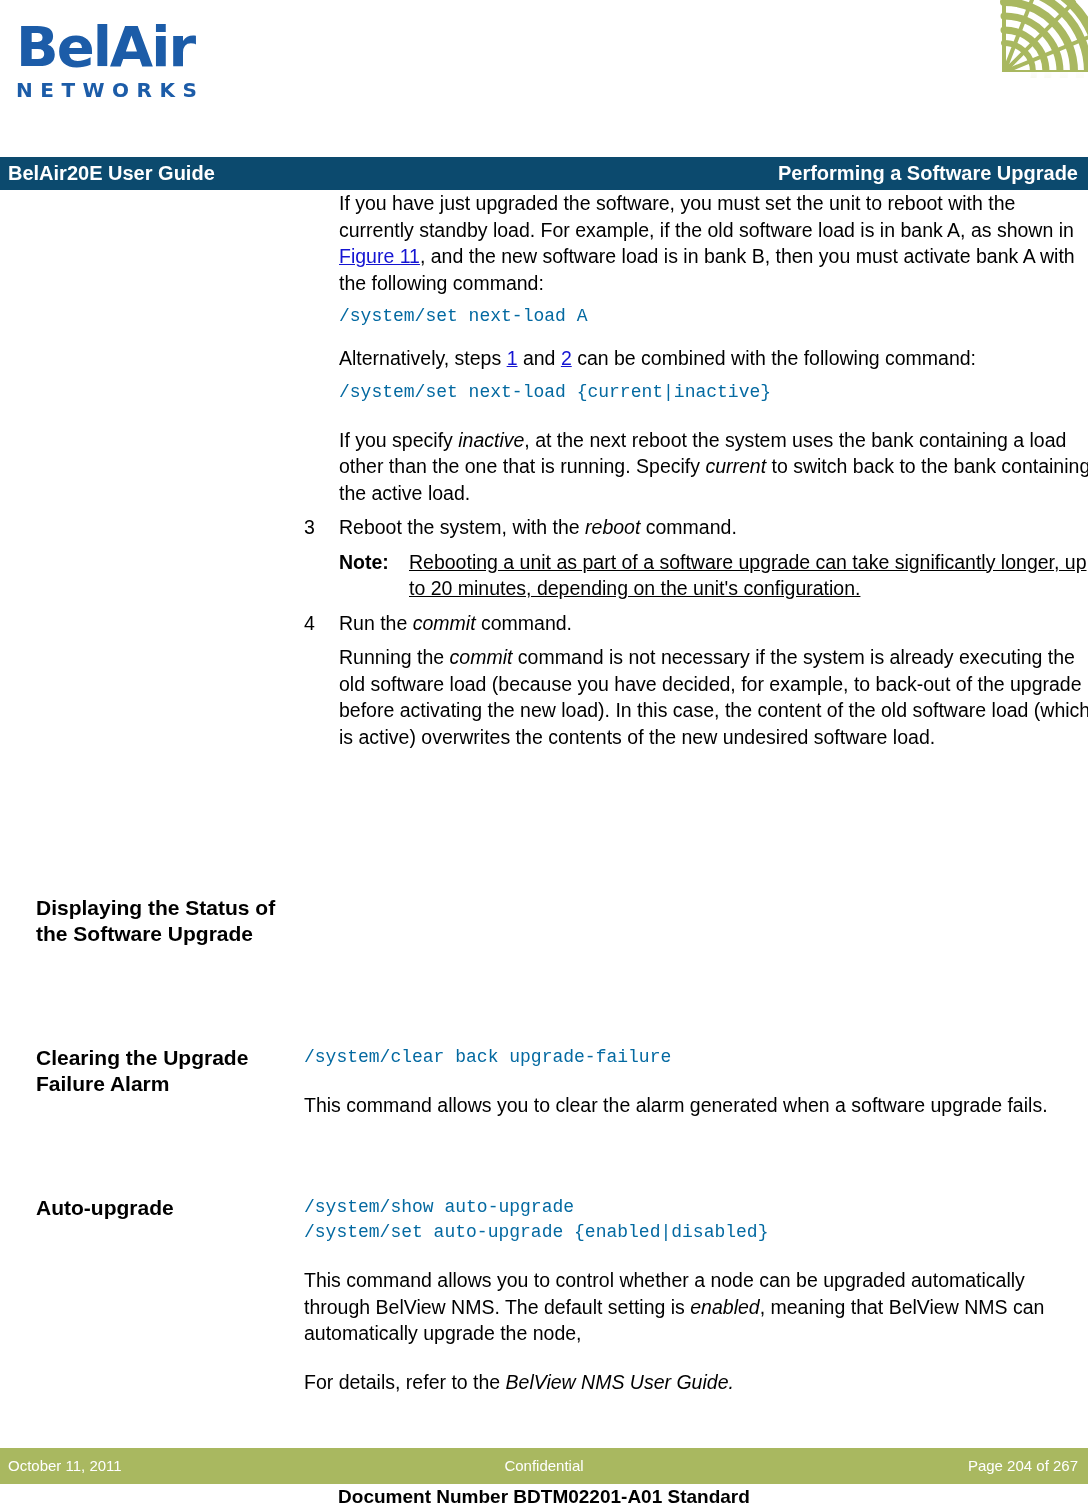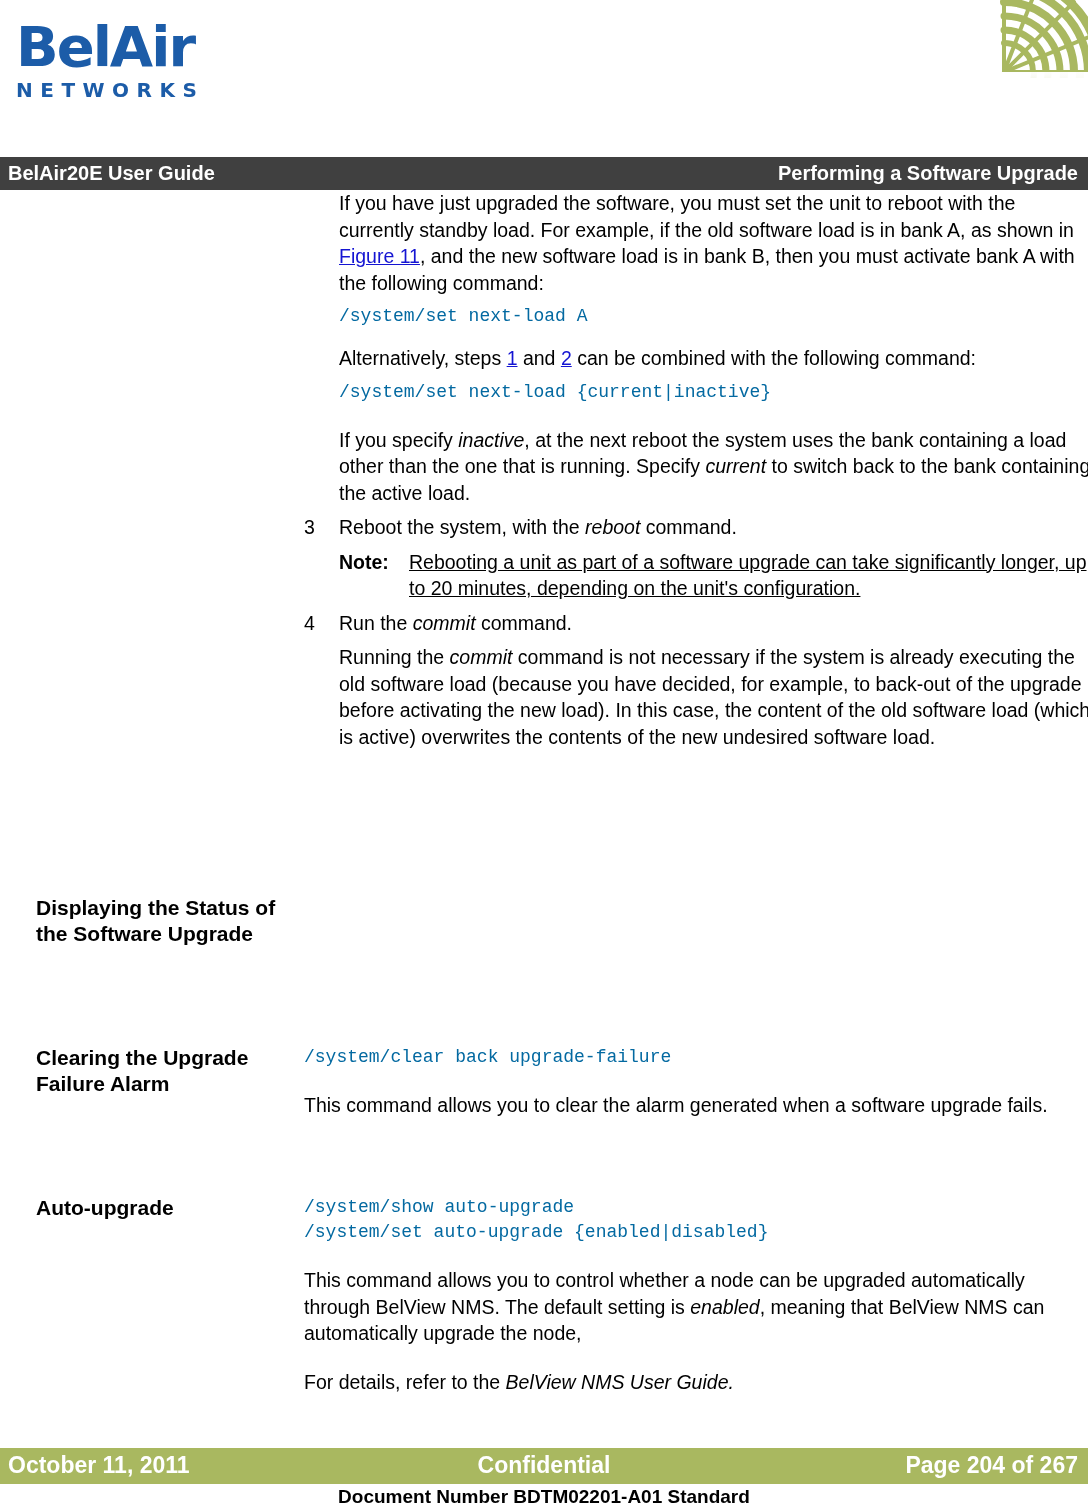--- a/index.html
+++ b/index.html
@@ -60,21 +60,21 @@
   }
   #corner-web svg { display: block; }
 
   
   #runhead-bar {
     position: absolute;
     left: 0;
     top: 157px;
     width: 1088px;
     height: 33px;
-    background: #404040;
+    background: #0c4a6e;
   }
   #runhead-bar .rh-left,
   #runhead-bar .rh-right {
     position: absolute;
     top: 4px;
     font-family: "Liberation Sans", sans-serif;
     font-weight: bold;
     font-size: 20px;
     line-height: 25px;
     color: #ffffff;
@@ -179,22 +179,22 @@
     left: 0;
     top: 1448px;
     width: 1088px;
     height: 36px;
     background: #a9b860;
   }
   #footer-bar .ft {
     position: absolute;
     top: 5px;
     font-family: "Liberation Sans", sans-serif;
-    font-weight: bold;
-    font-size: 23px;
+    font-weight: normal;
+    font-size: 15px;
     line-height: 25px;
     color: #ffffff;
     white-space: nowrap;
   }
   #footer-bar .ft-left  { left: 8px; }
   #footer-bar .ft-mid   { left: 0; width: 1088px; text-align: center; }
   #footer-bar .ft-right { right: 10px; }
 
   #footer-docnum {
     position: absolute;

